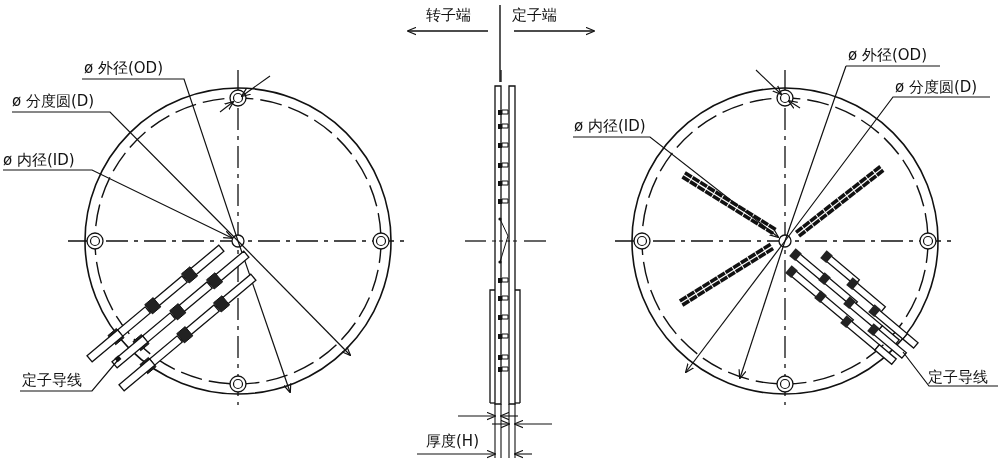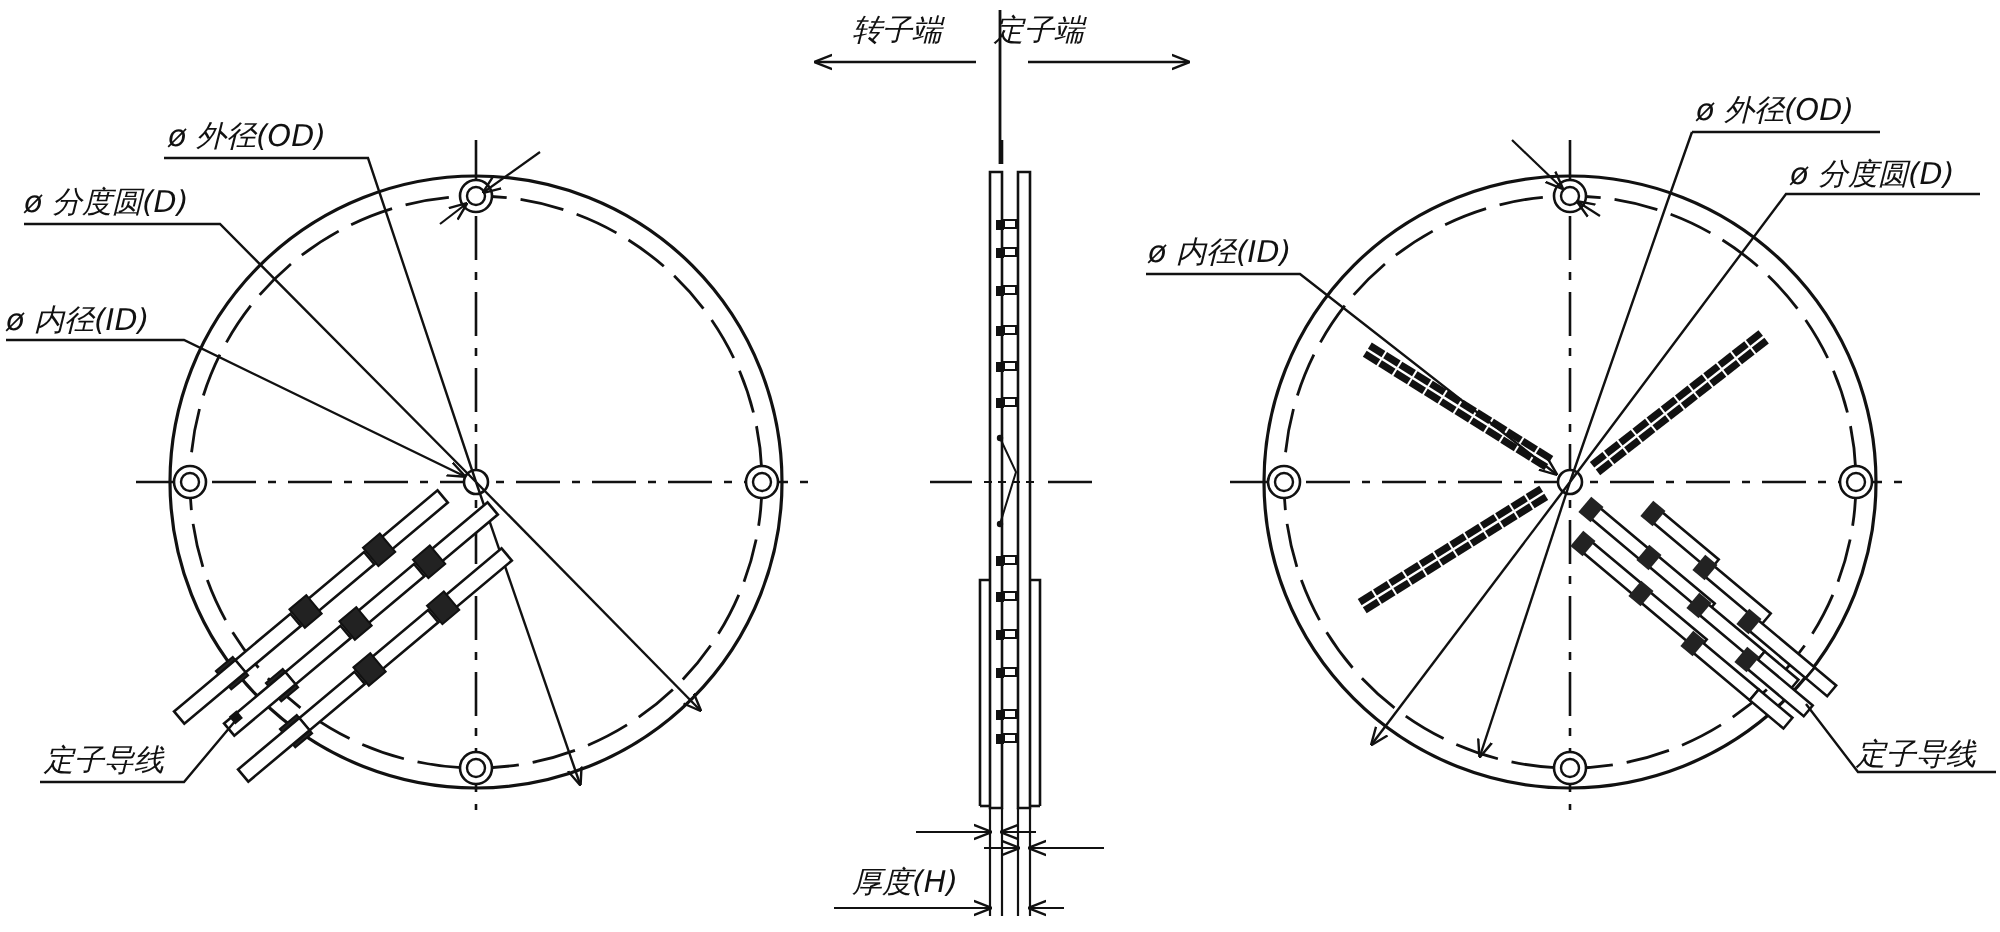--- a/index.html
+++ b/index.html
@@ -1,18 +1,18 @@
 <!DOCTYPE html>
 <html><head>
 <meta charset="utf-8">
 <style>
   html, body { margin: 0; padding: 0; background: #ffffff; }
   body { width: 1000px; height: 466px; overflow: hidden; position: relative; font-family: "DejaVu Sans", sans-serif; }
   #diagram { position: absolute; left: 0; top: 0; width: 1000px; height: 466px; }
-  .label { position: absolute; font-size: 15px; color: #111; white-space: nowrap; line-height: 18px; font-family: "DejaVu Sans", sans-serif; font-style: italic; }
+  .label { position: absolute; font-size: 15px; color: #111; white-space: nowrap; line-height: 18px; font-family: "DejaVu Sans", sans-serif; }
   .label.serif { font-family: "DejaVu Serif", serif; font-size: 15px; }
   svg line, svg path, svg circle, svg rect, svg polyline { vector-effect: non-scaling-stroke; }
 </style>
 </head>
 <body>
 
 <svg id="diagram" viewBox="0 0 1000 466" xmlns="http://www.w3.org/2000/svg">
   <defs>
     <marker id="arrow" viewBox="0 0 10 10" refX="9" refY="5" markerWidth="9" markerHeight="9" orient="auto-start-reverse" markerUnits="userSpaceOnUse">
       <path d="M0,1 L10,5 L0,9" fill="none" stroke="#111" stroke-width="1.2"></path>
@@ -254,21 +254,21 @@
     </g>
     <g transform="translate(875,331) rotate(40)">
       <use href="#statorBrush" x="0" y="0"></use>
     </g>
 
     <polyline points="903,352 929,386 998,386" fill="none" stroke="#111" stroke-width="1.2"></polyline>
   </g>
 </svg>
 
 <div class="label serif" style="left:426px; top:6px;">转子端</div>
-<div class="label serif" style="left:497px; top:6px;">定子端</div>
+<div class="label serif" style="left:512px; top:6px;">定子端</div>
 
 <div class="label" style="left:84px; top:59px;">ø 外径(OD)</div>
 <div class="label" style="left:12px; top:92px;">ø 分度圆(D)</div>
 <div class="label" style="left:3px; top:151px;">ø 内径(ID)</div>
 <div class="label serif" style="left:22px; top:371px;">定子导线</div>
 
 <div class="label" style="left:426px; top:432px;">厚度(H)</div>
 
 <div class="label" style="left:848px; top:46px;">ø  外径(OD)</div>
 <div class="label" style="left:895px; top:78px;">ø 分度圆(D)</div>

